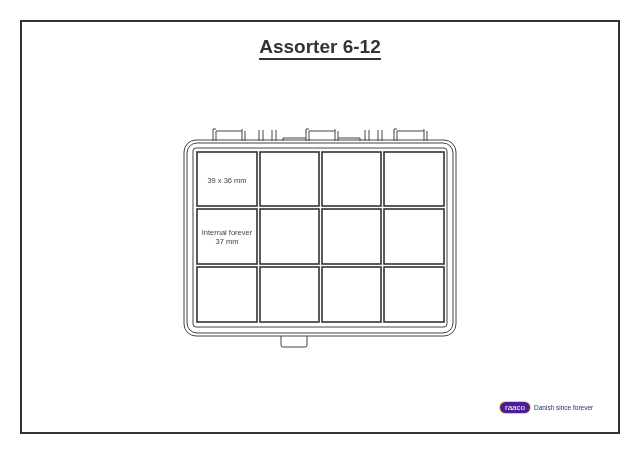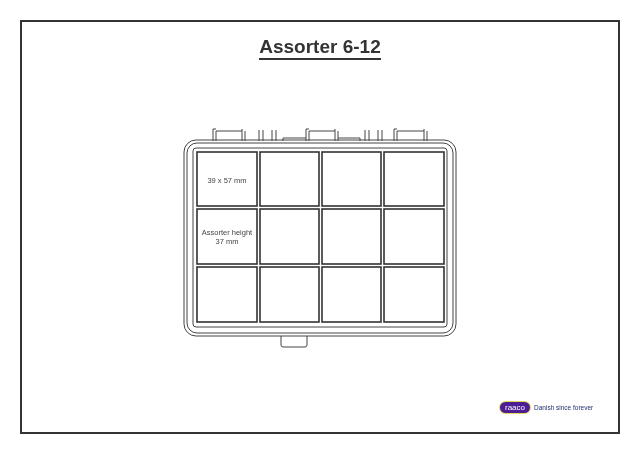--- a/index.html
+++ b/index.html
@@ -51,22 +51,22 @@
     <rect x="260" y="209" width="59" height="55"></rect>
     <rect x="322" y="209" width="59" height="55"></rect>
     <rect x="384" y="209" width="60" height="55"></rect>
     <rect x="197" y="267" width="60" height="55"></rect>
     <rect x="260" y="267" width="59" height="55"></rect>
     <rect x="322" y="267" width="59" height="55"></rect>
     <rect x="384" y="267" width="60" height="55"></rect>
   </g>
 </svg>
 
-<div class="cell-label" style="left:197px;top:176px;width:60px;">39 x 57 mm</div>
+<div class="cell-label" style="left:197px;top:176px;width:60px;">39 x 36 mm</div>
 <div class="cell-label" style="left:197px;top:228px;width:60px;">
-  <div>Assorter height</div>
+  <div>Internal forever</div>
   <div>37 mm</div>
 </div>
 
 <div class="logo">
   <span class="logo-badge">raaco</span>
   <span class="logo-text">Danish since forever</span>
 </div>
 
 </body></html>

